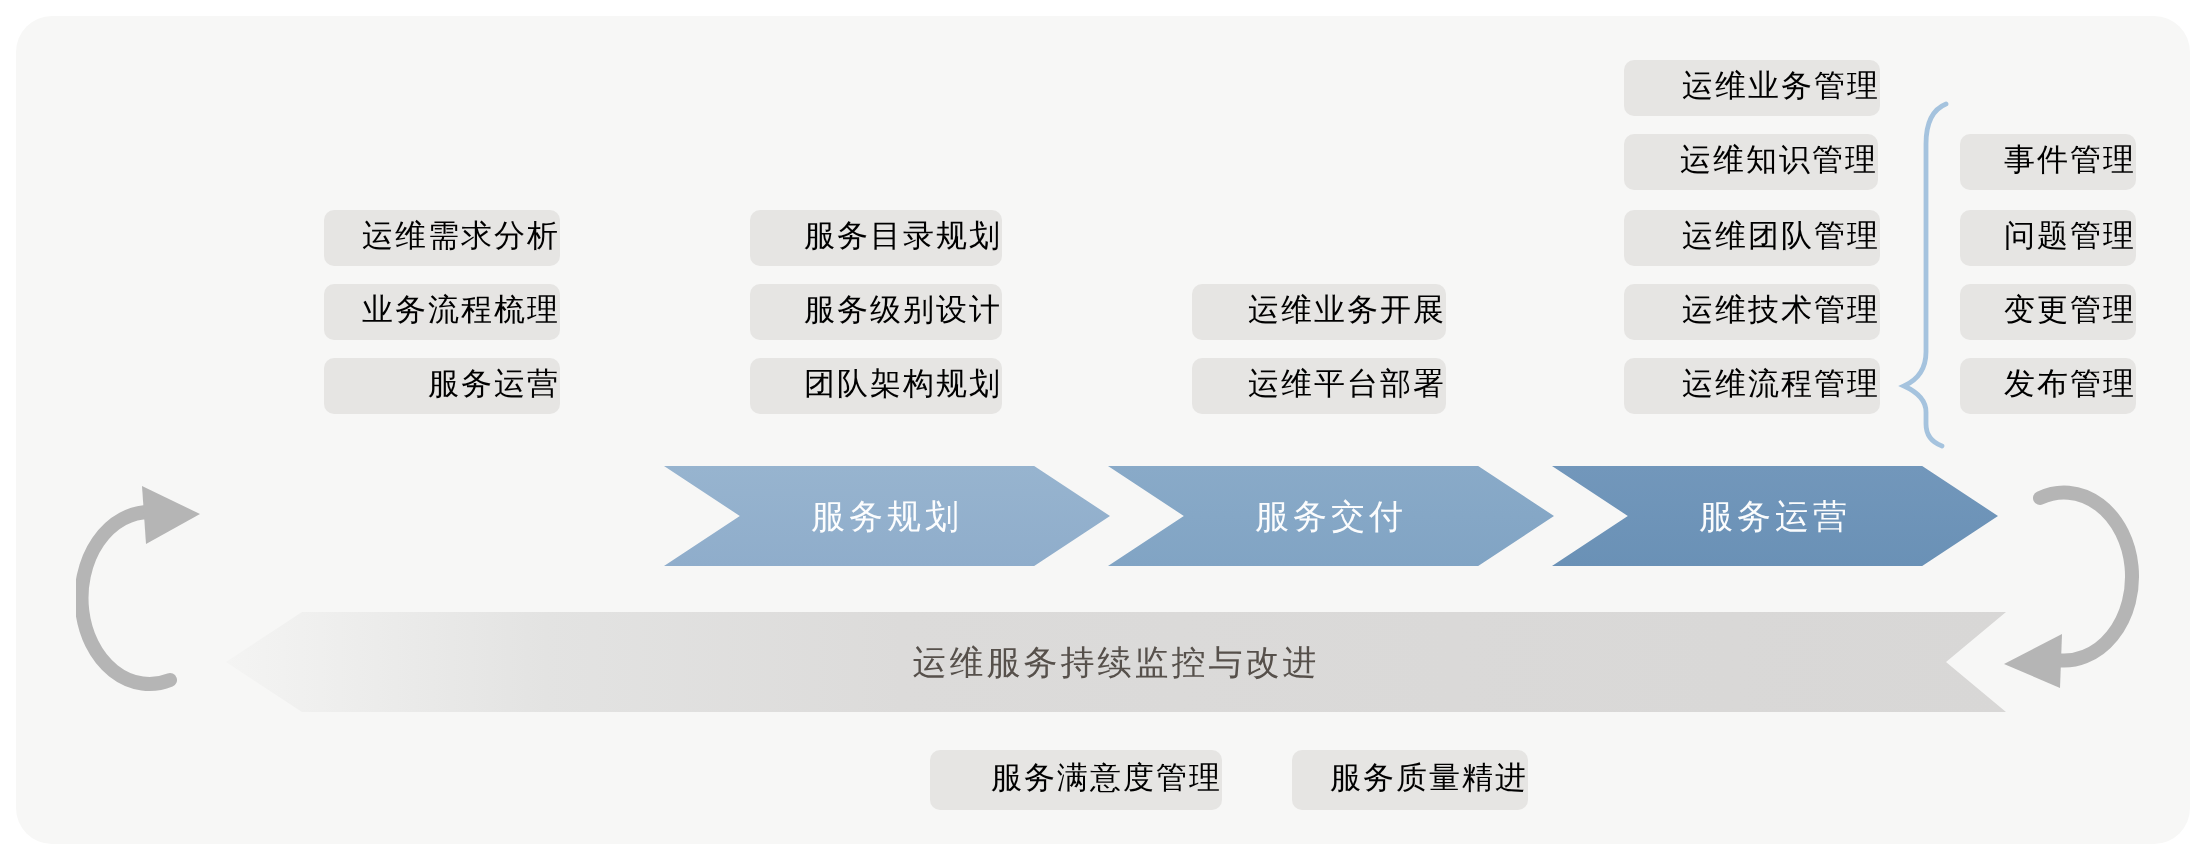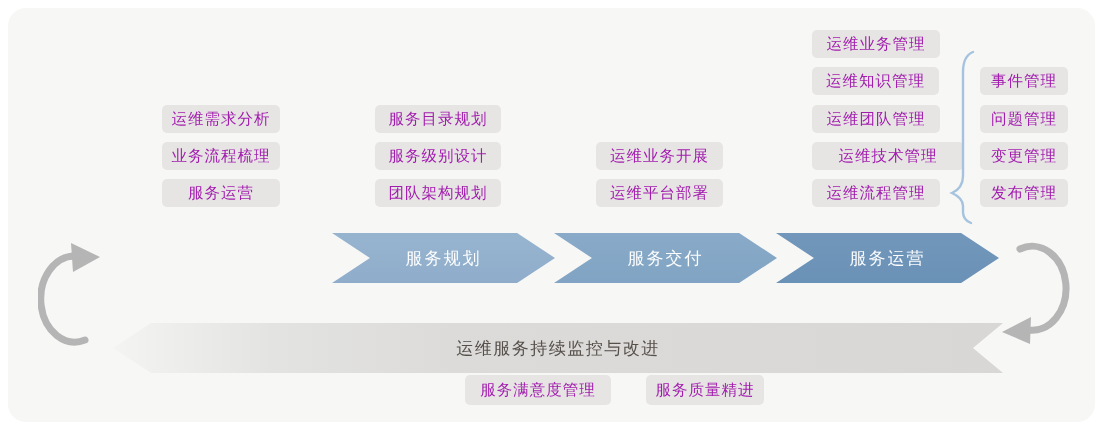--- a/index.html
+++ b/index.html
@@ -8,41 +8,41 @@
     font-family:"Liberation Sans","DejaVu Sans",sans-serif;
     background:#ffffff;
   }
   .card{
     position:absolute;left:8px;top:8px;width:1087px;height:414px;
     background:#f7f7f6;border-radius:18px;
   }
   .tag{
     position:absolute;height:28px;line-height:28px;
     background:#e6e5e3;border-radius:5px;
-    color:#a21caf;font-size:15.5px;text-align:center;
+    color:#000000;font-size:15.5px;text-align:right;
     letter-spacing:1px;white-space:nowrap;
   }
   .tag.bottom{height:30px;line-height:30px;}
   .chev{
     position:absolute;top:233px;width:223px;height:50px;
     display:flex;align-items:center;justify-content:center;
     clip-path:polygon(0% 0%, 83% 0%, 100% 50%, 83% 100%, 0% 100%, 17% 50%);
   }
   .chev span{
     color:rgba(255,255,255,0.97);font-size:17px;letter-spacing:2px;white-space:nowrap;
   }
   .chev1{background:linear-gradient(180deg,#b3c8dc,#a9c1d8);}
   .chev2{background:linear-gradient(180deg,#97b4cf,#8fadcb);}
   .chev3{background:linear-gradient(180deg,#89aac8,#81a4c4);}
   .chev4{background:linear-gradient(180deg,#7297bb,#6a91b6);}
   .band{
     position:absolute;left:113px;top:306px;width:890px;height:50px;
     background:linear-gradient(90deg,#f4f4f3 0%,#e3e3e2 18%,#dcdbda 38%,#d8d7d6 100%);
     clip-path:polygon(38px 0%, 100% 0%, calc(100% - 30px) 50%, 100% 100%, 38px 100%, 0% 50%);
-    display:flex;align-items:center;justify-content:center;margin-top:17px;
+    display:flex;align-items:center;justify-content:center;
   }
   .band span{color:#56504b;font-size:17px;letter-spacing:1.5px;}
   .abs{position:absolute;}
 </style>
 </head>
 <body>
 
 <div class="canvas">
   <div class="card"></div>
 
@@ -53,21 +53,21 @@
   <div class="tag" style="left:375px;top:105px;width:126px">服务目录规划</div>
   <div class="tag" style="left:375px;top:142px;width:126px">服务级别设计</div>
   <div class="tag" style="left:375px;top:179px;width:126px">团队架构规划</div>
 
   <div class="tag" style="left:596px;top:142px;width:127px">运维业务开展</div>
   <div class="tag" style="left:596px;top:179px;width:127px">运维平台部署</div>
 
   <div class="tag" style="left:812px;top:30px;width:128px">运维业务管理</div>
   <div class="tag" style="left:812px;top:67px;width:127px">运维知识管理</div>
   <div class="tag" style="left:812px;top:105px;width:128px">运维团队管理</div>
-  <div class="tag" style="left:812px;top:142px;width:152px">运维技术管理</div>
+  <div class="tag" style="left:812px;top:142px;width:128px">运维技术管理</div>
   <div class="tag" style="left:812px;top:179px;width:128px">运维流程管理</div>
 
   <svg class="abs" style="left:945px;top:48px" width="35" height="178" viewBox="0 0 35 178">
     <path d="M 28 4 Q 18 8 18 24 L 18 128 Q 18 140 7 145 Q 18 150 18 158 L 18 164 Q 18 172 26 175" fill="none" stroke="#a5c3de" stroke-width="2.4" stroke-linecap="round"></path>
   </svg>
 
   <div class="tag" style="left:980px;top:67px;width:88px">事件管理</div>
   <div class="tag" style="left:980px;top:105px;width:88px">问题管理</div>
   <div class="tag" style="left:980px;top:142px;width:88px">变更管理</div>
   <div class="tag" style="left:980px;top:179px;width:88px">发布管理</div>

